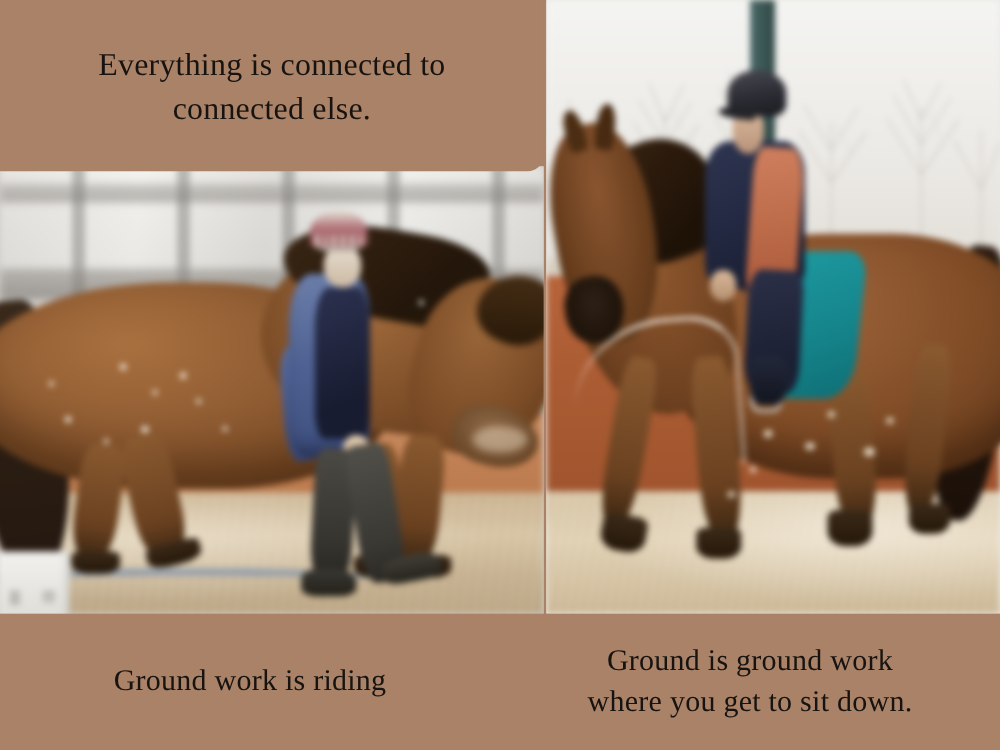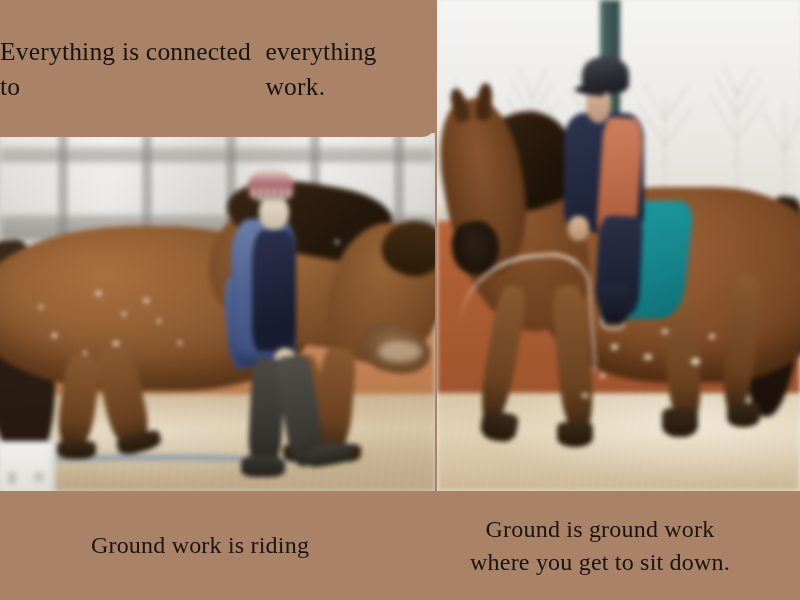--- a/index.html
+++ b/index.html
@@ -426,24 +426,24 @@
   
   #caption-box {
     position: absolute;
     left: 0;
     top: 0;
     width: 435px;
     height: 137px;
     background: #a98267;
     border-bottom-right-radius: 13px;
     display: flex;
-    flex-direction: row;
+    flex-direction: column;
     align-items: center;
     justify-content: center;
-    text-align: left;
+    text-align: right;
   }
   #caption-box .cap-line {
     color: #171310;
     font-size: 25.5px;
     line-height: 35px;
     letter-spacing: .2px;
   }
 
   
   #bottom-bar {
@@ -598,21 +598,21 @@
       <div class="layer" id="rr-helmet"></div>
       <div class="layer" id="rr-brim"></div>
       <div class="layer" id="rr-hand"></div>
       <div class="layer" id="rr-leg"></div>
       <div class="layer" id="rr-boot"></div>
     </div>
   </div>
 
   <div id="caption-box">
     <div class="cap-line">Everything is connected to</div>
-    <div class="cap-line">everything work.</div>
+    <div class="cap-line">connected else.</div>
   </div>
 
   <div id="bottom-bar">
     <div class="bottom-cap">
       <div class="cap-line">Ground work is riding</div>
     </div>
     <div class="bottom-cap">
       <div class="cap-line">Ground is ground work</div>
       <div class="cap-line">where you get to sit down.</div>
     </div>

